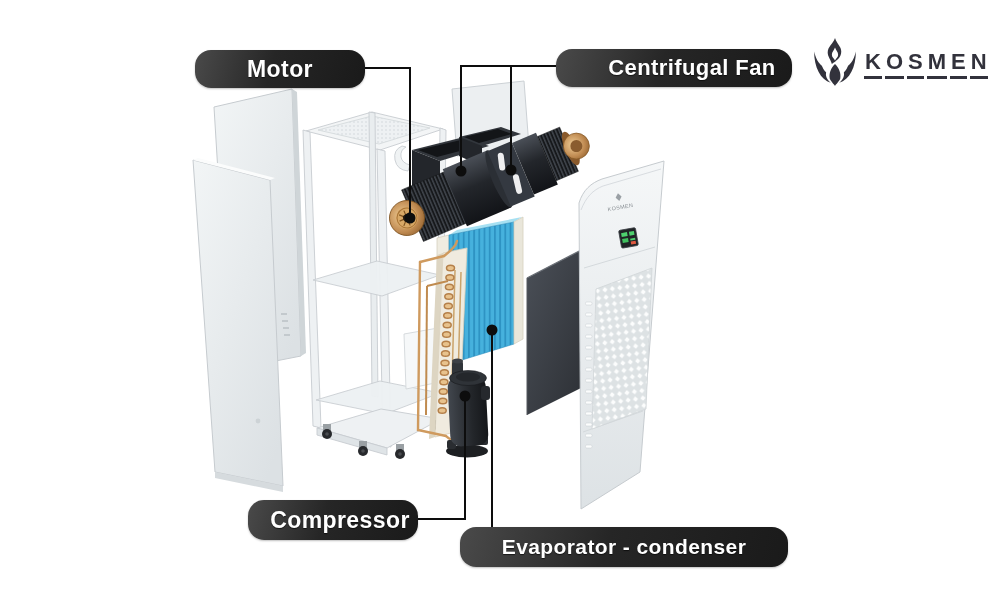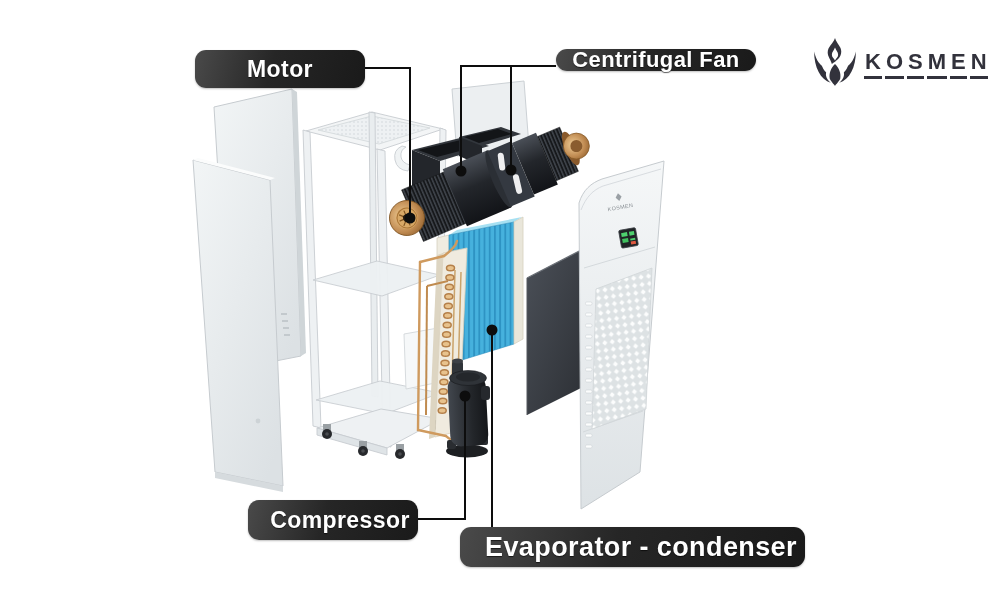--- a/index.html
+++ b/index.html
@@ -4,28 +4,28 @@
 <style>
   html,body{margin:0;padding:0;background:#fff;}
   .stage{
     position:relative;width:1000px;height:599px;background:#ffffff;
     font-family:"Liberation Sans",sans-serif;overflow:hidden;
   }
   .illustration{position:absolute;left:0;top:0;width:1000px;height:599px;}
   .callout{
     position:absolute;display:flex;align-items:center;justify-content:center;
     background:linear-gradient(105deg,#4a4a4a 0%,#262626 45%,#1a1a1a 100%);
-    color:#ffffff;font-weight:bold;border-radius:11px;
+    color:#ffffff;font-weight:bold;border-radius:16px;
     letter-spacing:.4px;text-shadow:0 1px 1px rgba(0,0,0,.6);
     box-shadow:0 1px 2px rgba(0,0,0,.25);
   }
   .callout-motor{left:195px;top:50px;width:170px;height:38px;font-size:23px;}
-  .callout-fan{left:556px;top:49px;width:200px;height:22px;font-size:22px;}
+  .callout-fan{left:556px;top:49px;width:200px;height:38px;font-size:22px;padding-left:36px;}
   .callout-compressor{left:248px;top:500px;width:156px;height:40px;font-size:23px;padding-left:14px;}
-  .callout-evaporator{left:460px;top:527px;width:328px;height:40px;font-size:27px;padding-left:17px;}
+  .callout-evaporator{left:460px;top:527px;width:328px;height:40px;font-size:21px;}
   .brand{
     position:absolute;left:812px;top:38px;display:flex;align-items:center;gap:6px;
   }
   .brand-icon{width:46px;height:48px;flex:0 0 auto;}
   .brand-word{display:flex;align-items:flex-start;padding-top:6px;}
   .brand-letter{
     display:inline-block;color:#32323c;font-weight:bold;font-size:22px;line-height:1;
     letter-spacing:0;padding:0 1px 3px 1px;margin-right:3px;
     border-bottom:3px solid #32323c;
   }

